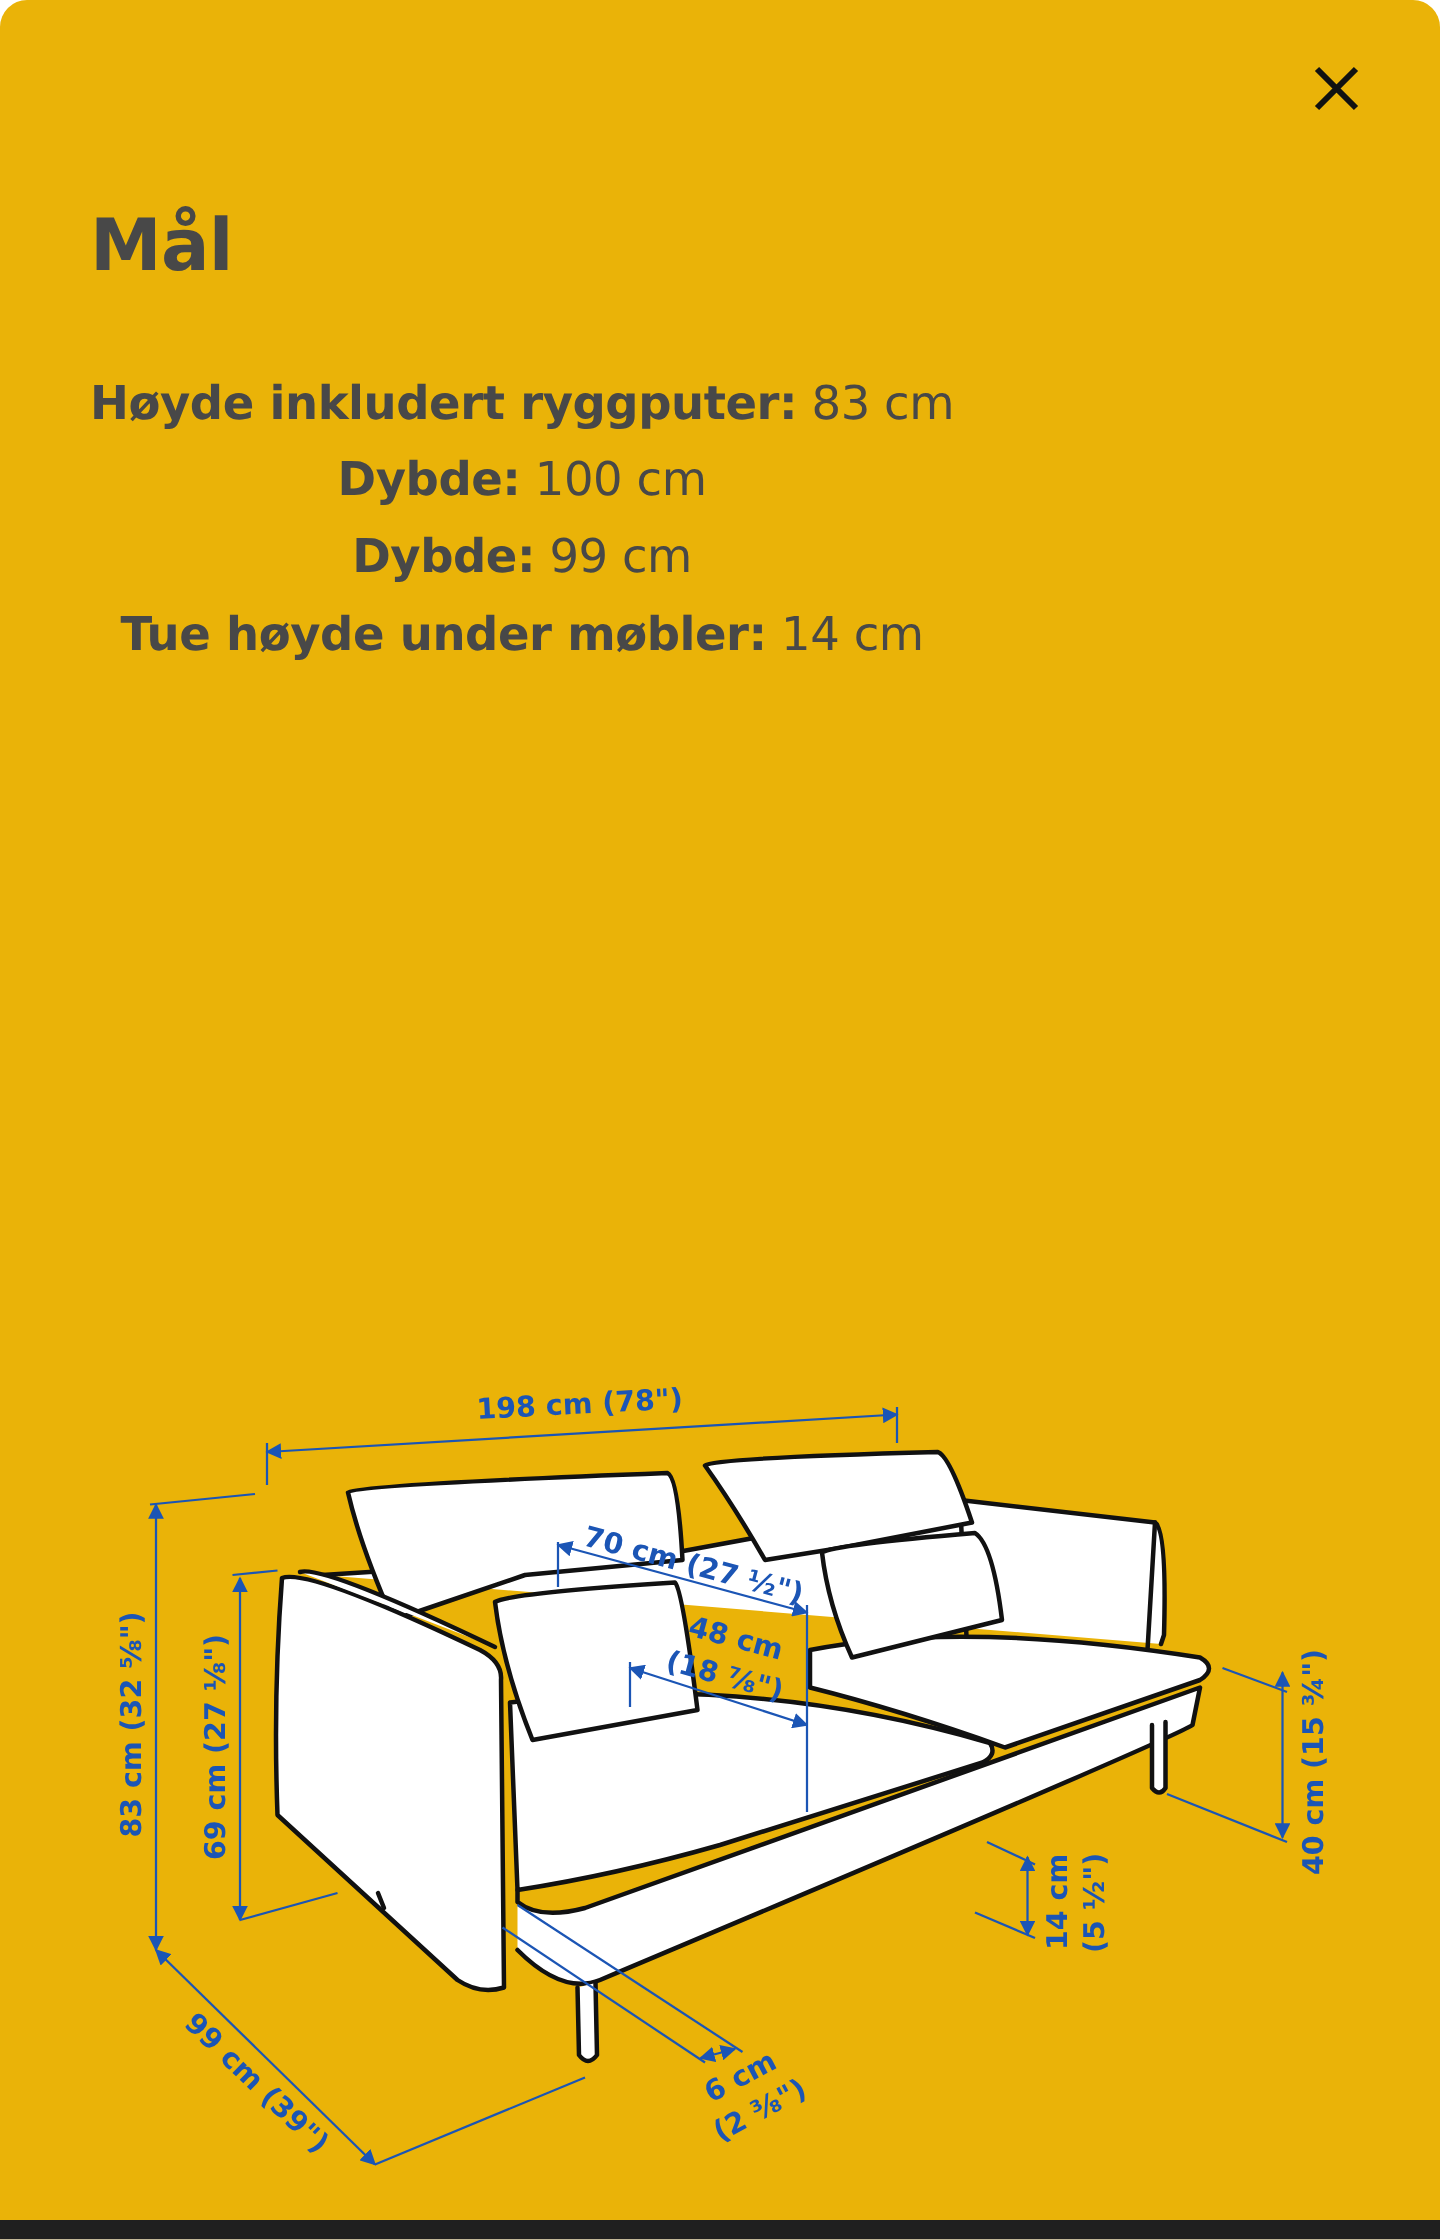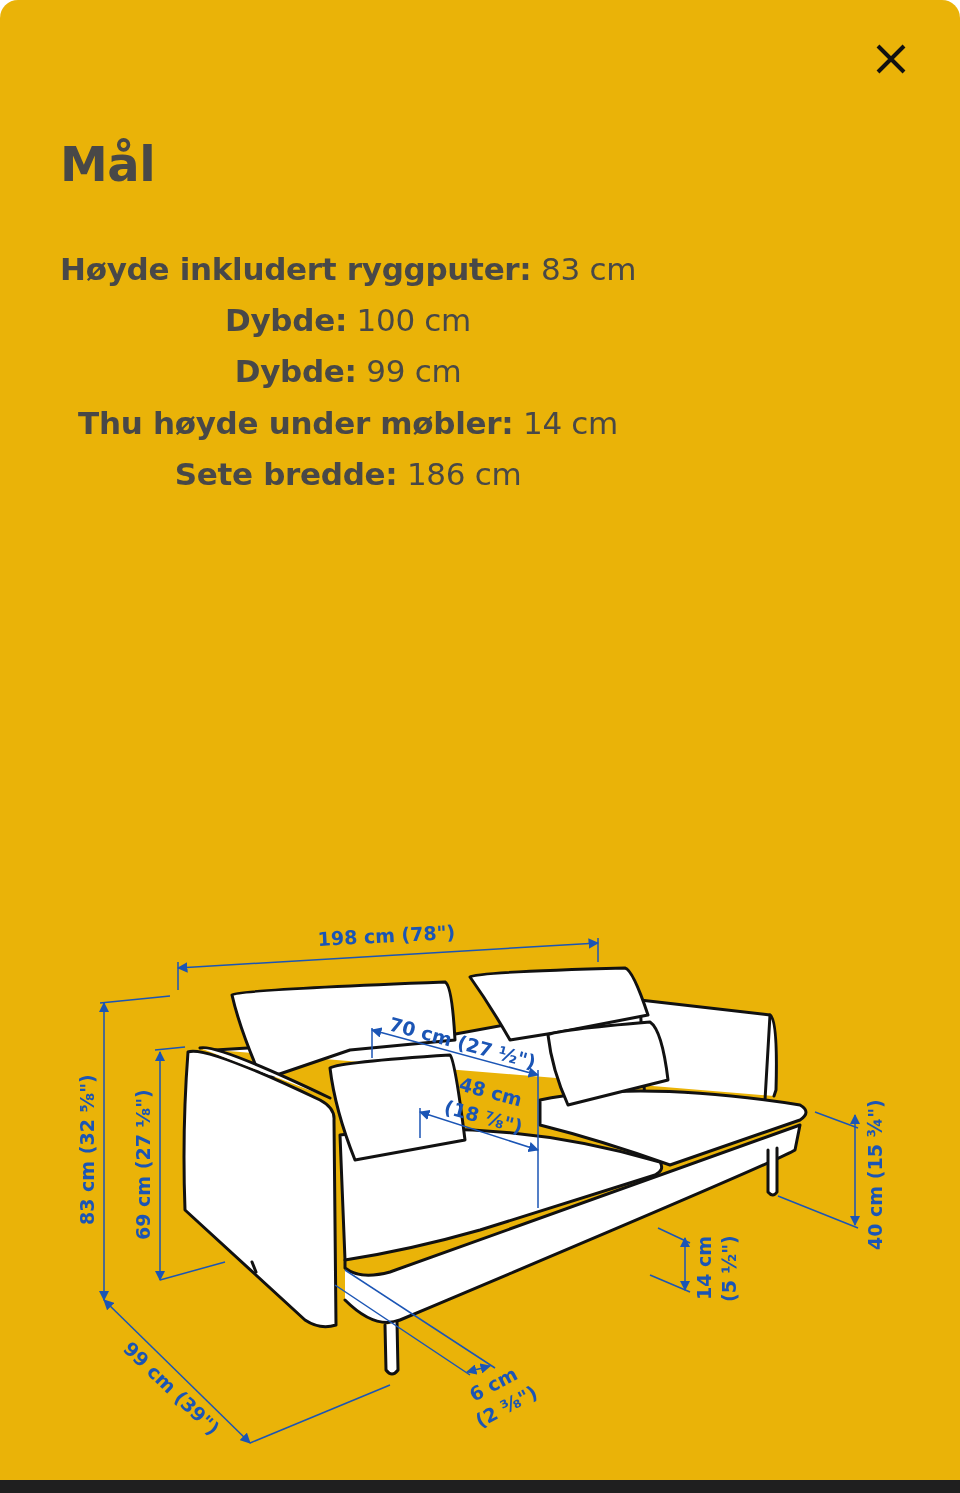--- a/index.html
+++ b/index.html
@@ -24,22 +24,21 @@
       <path d="M4 4 L30 30 M30 4 L4 30" stroke="#111" stroke-width="4" stroke-linecap="butt"></path>
     </svg>
   </div>
 
   <h1 class="title">Mål</h1>
 
   <ul class="specs">
     <li class="spec"><span class="k">Høyde inkludert ryggputer:</span> <span>83 cm</span></li>
     <li class="spec"><span class="k">Dybde:</span> <span>100 cm</span></li>
     <li class="spec"><span class="k">Dybde:</span> <span>99 cm</span></li>
-    <li class="spec"><span class="k">Thu høyde under møbler:</span> <span>14 cm</span></li>
-    <li class="spec"><span class="k">Sete bredde:</span> <span>186 cm</span></li>
+    <li class="spec"><span class="k">Tue høyde under møbler:</span> <span>14 cm</span></li>
   </ul>
 
   <svg style="position:absolute;left:0;top:0;" width="960" height="1480" viewBox="0 0 960 1480">
     <defs>
       <marker id="ah" viewBox="0 0 10 10" refX="9" refY="5" markerWidth="7" markerHeight="7" orient="auto-start-reverse">
         <path d="M0 0 L10 5 L0 10 z" fill="#1b55b5"></path>
       </marker>
     </defs>
 
     <g fill="#fff" stroke="#111" stroke-width="3" stroke-linejoin="round" stroke-linecap="round">

